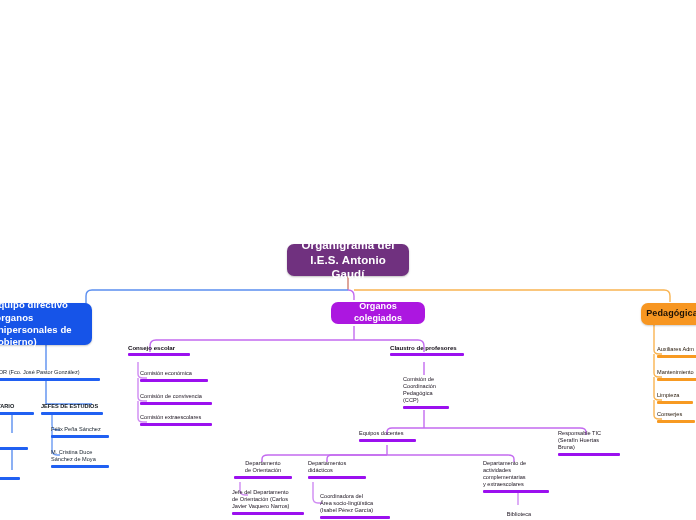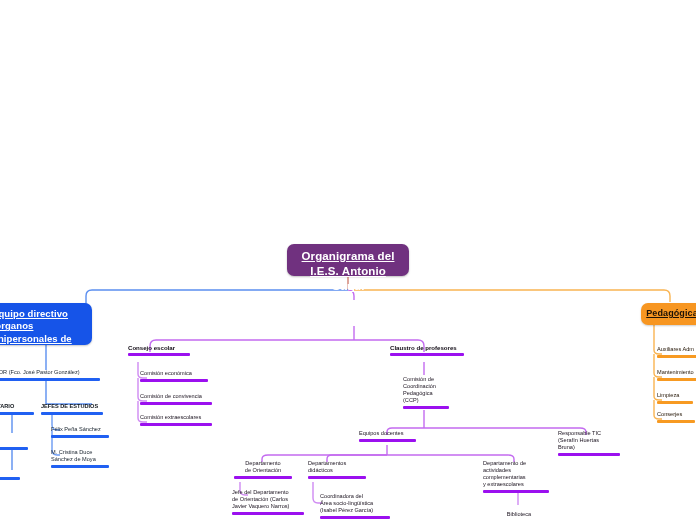--- a/index.html
+++ b/index.html
@@ -24,28 +24,28 @@
     height: 520px;
     pointer-events: none;
   }
 
   
   .pill {
     position: absolute;
     border-radius: 7px;
     box-sizing: border-box;
     display: flex;
+    align-items: center;
     justify-content: center;
     text-align: center;
     font-weight: bold;
     letter-spacing: .1px;
     line-height: 1.3;
     padding: 5px 8px;
     z-index: 6;
-    text-decoration: underline;
   }
   .pill.root {
     background: #70317f;
     color: #ffffff;
     font-size: 11.5px;
     box-shadow: 0 1px 2px rgba(0,0,0,.25);
   }
   .pill.blue {
     background: #1654e8;
     color: #ffffff;
@@ -200,20 +200,23 @@
     <span class="txt fs6">exámenes
 ente</span>
     <span class="bar"></span>
   </div>
 
   <div class="leaf blue" style="left:-30px; top:468px; width:50px;">
     <span class="txt fs6">istración</span>
     <span class="bar"></span>
   </div>
 
+  <div class="pill magenta" style="left:331px; top:302px; width:94px; height:22px;">
+    <span>Órganos colegiados</span>
+  </div>
 
   <div class="leaf purple head" style="left:128px; top:344px; width:62px;">
     <span class="txt fs65">Consejo escolar</span>
     <span class="bar"></span>
   </div>
 
   <div class="leaf purple" style="left:140px; top:370px; width:68px;">
     <span class="txt fs6">Comisión económica</span>
     <span class="bar"></span>
   </div>

